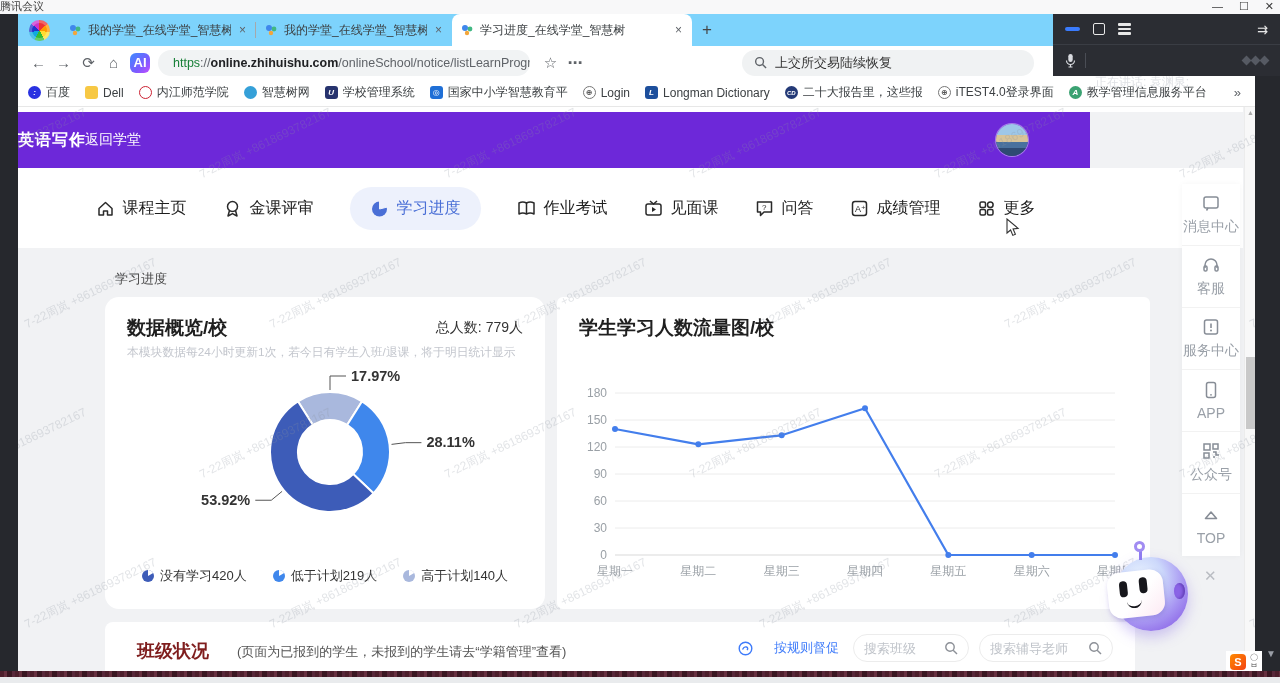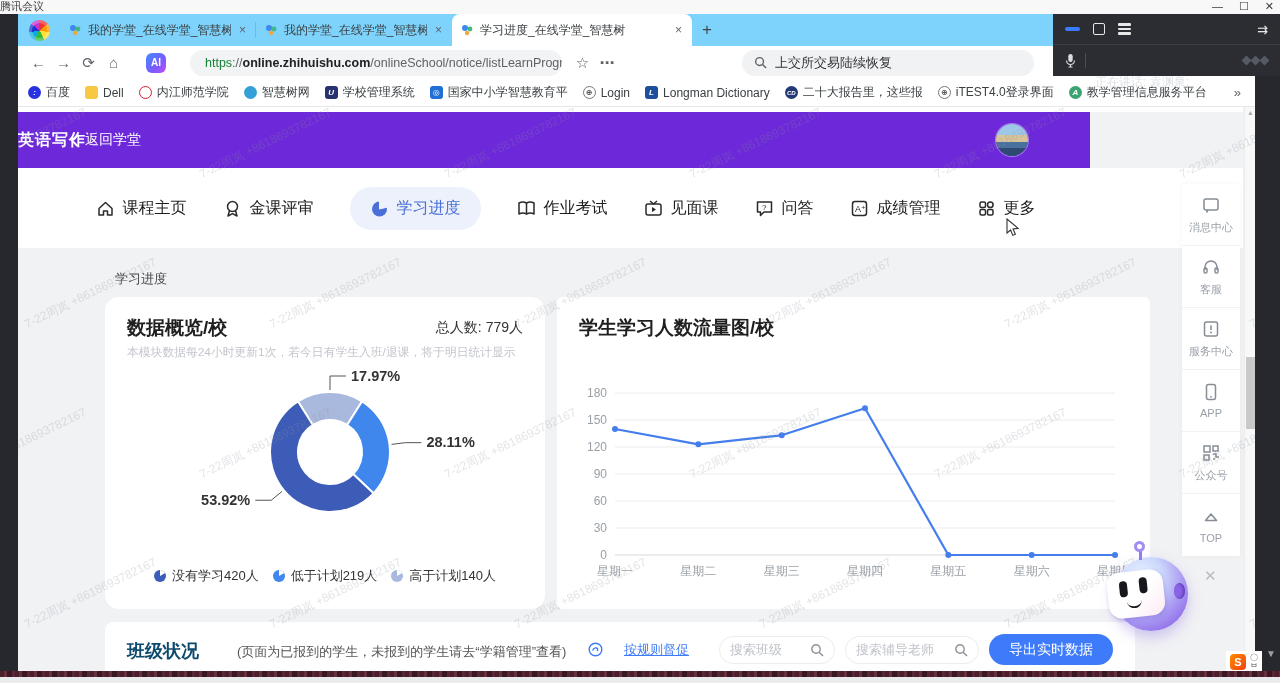--- a/index.html
+++ b/index.html
@@ -21,21 +21,21 @@
   .tab{width:196px;display:flex;align-items:center;padding:0 8px;gap:6px;position:relative;}
   .tab .sep{position:absolute;right:0;top:8px;bottom:8px;width:1px;background:#a6a8ab;}
   .tab.active{background:#fff;border-radius:8px 8px 0 0;width:240px;}
   .tab-title{font-size:12px;color:#3c4043;white-space:nowrap;overflow:hidden;flex:1;}
   .tab-close{font-size:12px;color:#5f6368;padding:0 2px;}
   .newtab{width:30px;display:flex;align-items:center;justify-content:center;font-size:17px;color:#454647;}
   .favicon{width:14px;height:14px;flex:0 0 14px;}
   
   .toolbar{height:33px;background:#fff;display:flex;align-items:center;padding:0 8px;}
   .tbtn{width:25px;height:25px;display:flex;align-items:center;justify-content:center;color:#5f6368;font-size:15px;border-radius:50%;}
-  .ai-badge{width:20px;height:20px;border-radius:6px;background:linear-gradient(135deg,#3f8cff,#7a5bff 60%,#c44dff);color:#fff;font-size:10px;font-weight:bold;display:flex;align-items:center;justify-content:center;margin:0 20px;}
+  .ai-badge{width:20px;height:20px;border-radius:6px;background:linear-gradient(135deg,#3f8cff,#7a5bff 60%,#c44dff);color:#fff;font-size:13px;font-weight:bold;display:flex;align-items:center;justify-content:center;margin:0 4px;}
   .url-pill{height:26px;width:372px;border-radius:13px;background:#f1f3f4;display:flex;align-items:center;padding:0 10px;gap:5px;margin-left:4px;font-size:12.5px;white-space:nowrap;overflow:hidden;}
   .u-scheme{color:#188038;} .u-host{color:#202124;font-weight:bold;} .u-path{color:#5f6368;}
   .star{margin-left:8px;} .dots{letter-spacing:1px;font-weight:bold;}
   .search-pill{margin-left:auto;margin-right:213px;width:292px;height:26px;border-radius:13px;background:#f0f2f3;display:flex;align-items:center;gap:8px;padding:0 12px;font-size:13px;color:#333;}
   
   .bookmarks{height:28px;background:#fff;border-bottom:1px solid #e7e7e7;display:flex;align-items:center;gap:15px;padding:0 10px;font-size:12px;color:#3c4043;white-space:nowrap;}
   .bm{display:flex;align-items:center;gap:5px;}
   .bm-ic{width:13px;height:13px;border-radius:3px;display:inline-flex;align-items:center;justify-content:center;font-size:8px;color:#fff;font-weight:bold;flex:0 0 13px;}
   .bm-overflow{margin-left:auto;color:#5f6368;font-size:13px;padding-right:4px;}
   
@@ -50,41 +50,41 @@
   .nav-item.active{background:#edf1fc;color:#4a6fd6;border-radius:24px;padding:11px 20px;}
   .nav-ic{width:19px;height:19px;}
   .content-label{position:absolute;left:97px;top:163px;font-size:13px;color:#4a4a4a;}
   .card{position:absolute;background:#fff;border-radius:6px;}
   #card-overview{left:87px;top:190px;width:440px;height:312px;border-radius:14px;}
   #card-flow{left:539px;top:190px;width:593px;height:312px;}
   #card-class{left:87px;top:515px;width:1030px;height:60px;border-radius:8px 8px 0 0;}
   .c-title{position:absolute;left:22px;top:18px;font-size:19px;font-weight:bold;color:#1f1f1f;}
   .c1-total{position:absolute;right:22px;top:22px;font-size:14px;color:#333;}
   .c1-note{position:absolute;left:22px;top:48px;font-size:11.8px;color:#c3c6cd;white-space:nowrap;}
-  .legend{position:absolute;left:0;right:0;top:270px;display:flex;justify-content:center;gap:14px;font-size:13px;color:#333;}
+  .legend{position:absolute;left:0;right:0;top:270px;display:flex;justify-content:center;gap:26px;font-size:13px;color:#333;}
   .legend-item{display:flex;align-items:center;gap:6px;}
   .c2-controls{position:absolute;right:20px;top:20px;display:flex;align-items:center;gap:10px;}
   .c2-lbl{font-size:13px;color:#333;}
   .select-box{width:72px;height:30px;border:1px solid #ddd;border-radius:3px;display:flex;align-items:center;justify-content:center;gap:8px;font-size:14px;color:#333;}
   .chev{font-size:10px;color:#9aa0a6;}
   .info-ic{width:16px;height:16px;border:1px solid #c2c2c2;border-radius:50%;color:#b5b5b5;font-size:10px;display:flex;align-items:center;justify-content:center;font-style:italic;font-family:"Liberation Serif",serif;}
   
-  .c3-title{position:absolute;left:22px;top:17px;font-size:18px;font-weight:bold;color:#0c4a6e;}
+  .c3-title{position:absolute;left:32px;top:17px;font-size:18px;font-weight:bold;color:#7f1d1d;}
   .c3-note{position:absolute;left:132px;top:21px;font-size:13px;color:#555;}
   .c3-right{position:absolute;right:22px;top:12px;display:flex;align-items:center;gap:10px;}
-  .supervise{display:flex;align-items:center;gap:21px;color:#3e7bfa;font-size:13px;margin-right:20px;text-decoration:underline;}
+  .supervise{display:flex;align-items:center;gap:21px;color:#3e7bfa;font-size:13px;margin-right:4px;}
   .mini-search{height:28px;border:1px solid #ececec;border-radius:14px;background:#fff;display:flex;align-items:center;padding:0 10px;gap:6px;}
   .mini-search input{border:none;outline:none;font-size:13px;color:#333;width:74px;background:transparent;font-family:inherit;}
   .mini-search input::placeholder{color:#bfc3c9;}
   .btn-export{height:31px;padding:0 20px;background:#3e7bfa;color:#fff;border:none;border-radius:16px;font-size:14px;font-family:inherit;}
   
   .sidebar{position:absolute;left:1164px;top:77px;width:58px;background:#fff;box-shadow:0 0 6px rgba(0,0,0,.04);z-index:2;}
   .sb-item{height:62px;display:flex;flex-direction:column;align-items:center;justify-content:center;gap:5px;border-bottom:1px solid #f2f2f2;color:#8a8f99;}
   .sb-item:last-child{border-bottom:none;}
-  .sb-label{font-size:11px;color:#9aa0a8;}
+  .sb-label{font-size:14px;color:#9aa0a8;}
   .sb-close{position:absolute;left:1186px;top:460px;color:#b9bcc2;font-size:15px;z-index:2;}
   
   .scrollbar{position:absolute;left:1226px;top:0;width:11px;height:564px;background:#f8f8f8;border-left:1px solid #ececec;}
   .sc-up{position:absolute;top:2px;left:2px;font-size:7px;color:#ababab;}
   .sc-thumb{position:absolute;left:1px;top:250px;width:9px;height:72px;background:#c9c9c9;}
   
   .wm{position:absolute;font-size:12px;color:rgba(140,146,158,.25);white-space:nowrap;transform:rotate(-26deg);z-index:3;pointer-events:none;}
   
   .meet-panel{position:absolute;left:1053px;top:14px;width:227px;height:62px;background:#2b2d33;z-index:40;}
   .mp-row1{height:30px;display:flex;align-items:center;padding:0 12px;gap:13px;}
@@ -411,21 +411,20 @@
                 <line x1="9.2" y1="9.2" x2="13" y2="13" stroke="#8c9097" stroke-width="1.4"></line>
               </svg>
           </div>
           <div class="mini-search">
             <input style="width: 92px;" placeholder="搜索辅导老师">
             <svg width="14" height="14" viewBox="0 0 14 14">
                 <circle cx="6" cy="6" r="4.2" fill="none" stroke="#8c9097" stroke-width="1.4"></circle>
                 <line x1="9.2" y1="9.2" x2="13" y2="13" stroke="#8c9097" stroke-width="1.4"></line>
               </svg>
           </div>
-          <button class="btn-export">导出实时数据</button>
         </div>
       </div>
 
       <div class="sidebar">
         <div class="sb-item">
           <svg width="20" height="20" viewBox="0 0 20 20">
               <rect x="3" y="4" width="14" height="11" rx="2" fill="none" stroke="#878d96" stroke-width="1.5"></rect>
               <path d="M7 15l-1.5 2.5" stroke="#878d96" stroke-width="1.5"></path>
             </svg>
           <span class="sb-label">消息中心</span>

